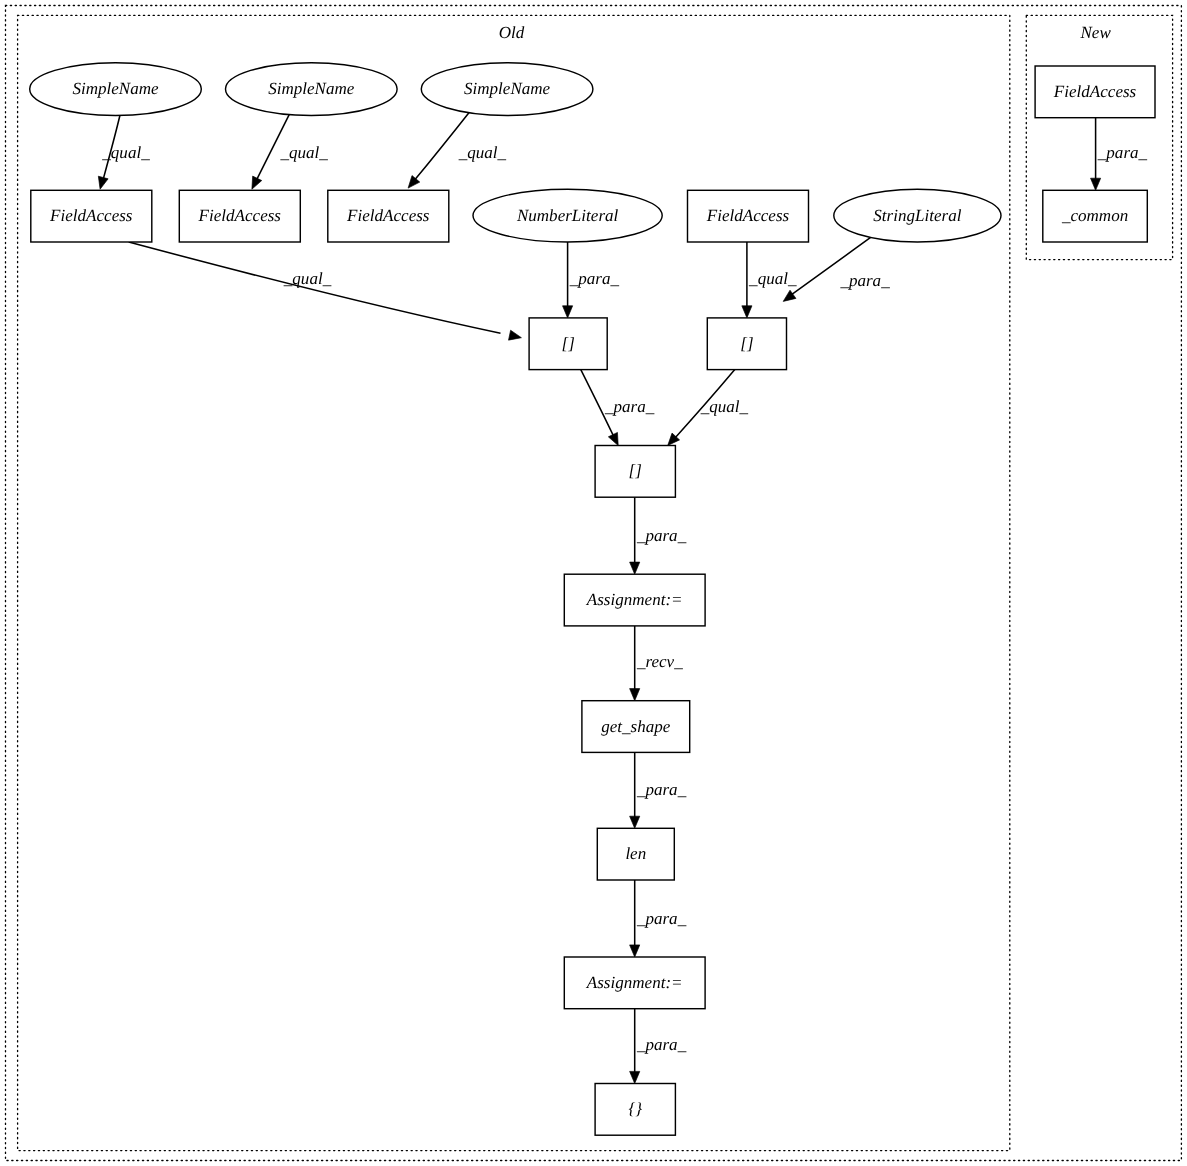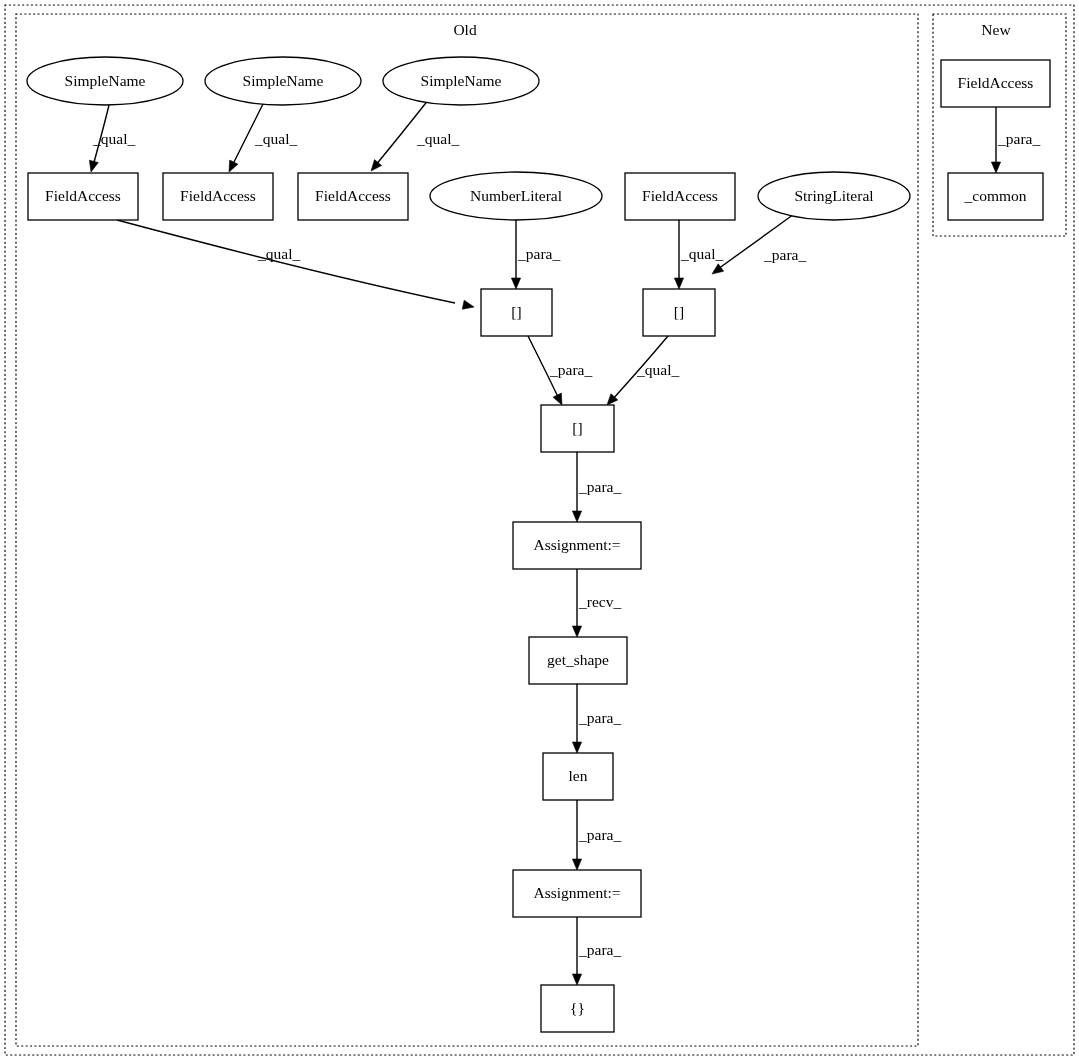--- a/index.html
+++ b/index.html
@@ -9,20 +9,21 @@
   }
   body {
     font-family: "Liberation Serif", "DejaVu Serif", serif;
   }
   #graph-root {
     position: relative;
     width: 1079px;
     height: 1060px;
     background: #ffffff;
     overflow: hidden;
+    font-style: italic;
   }
   svg#graph-canvas {
     position: absolute;
     top: 0;
     left: 0;
     width: 1079px;
     height: 1060px;
   }
   .node-shape {
     fill: #ffffff;

